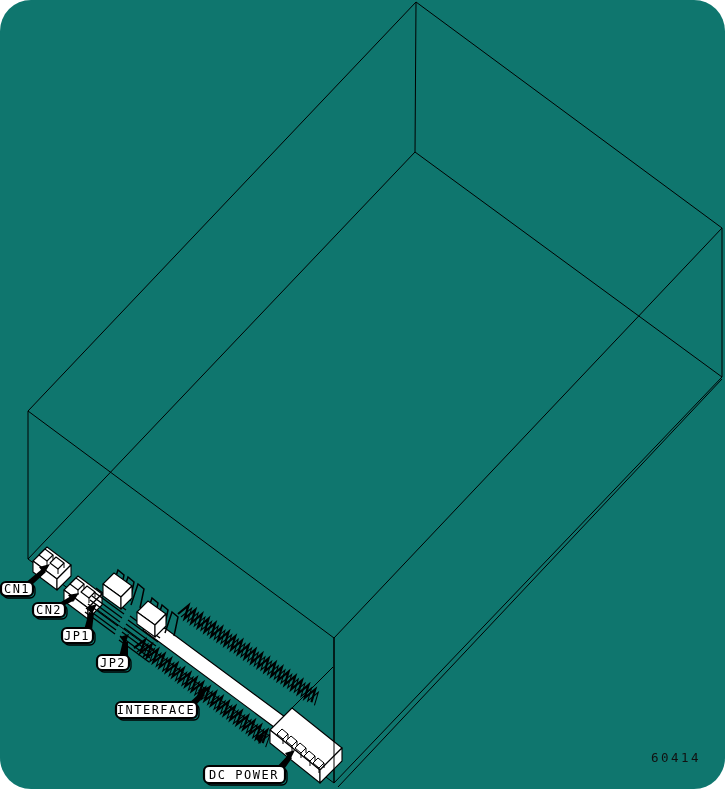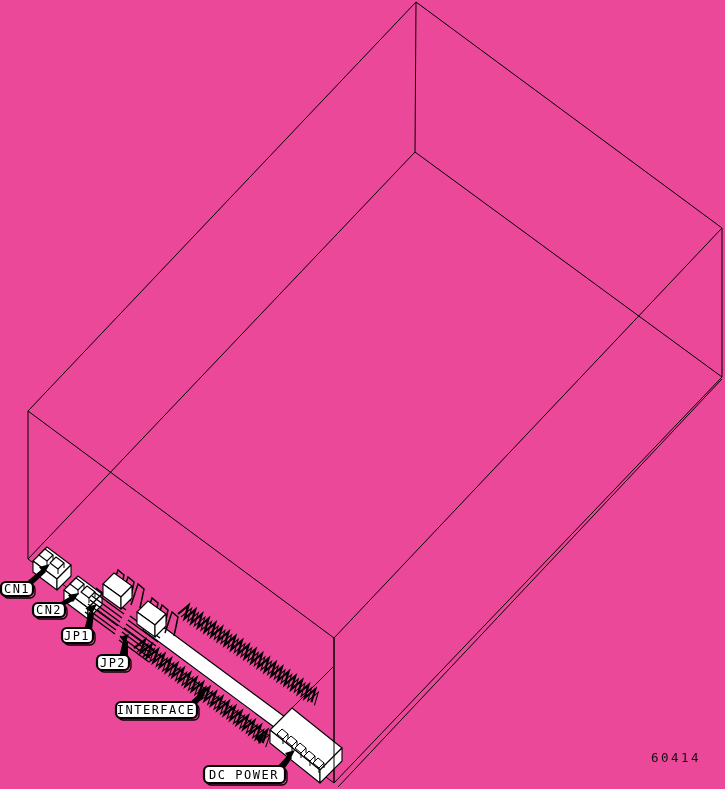--- a/index.html
+++ b/index.html
@@ -1,21 +1,22 @@
 <!DOCTYPE html>
 <html><head>
 <meta charset="utf-8">
 <style>
   html,body{margin:0;padding:0;background:#ffffff;}
   .canvas{
     position:relative;
     width:725px;height:789px;
-    background:#ec4899;
+    background:#0f766e;
     font-family:"DejaVu Sans Mono","Liberation Mono",monospace;
     overflow:hidden;
+    border-radius:31px;
   }
   svg{display:block;}
   .edge{stroke:#000;stroke-width:1;fill:none;}
   .thin{stroke:#000;stroke-width:1;fill:none;}
   .face{fill:#ffffff;stroke:#000;stroke-width:1.1;stroke-linejoin:round;}
   .zig{stroke:#000;stroke-width:2.2;fill:none;stroke-linejoin:miter;}
   .zig-echo{stroke:#000;stroke-width:1.1;fill:none;}
   .stripes{stroke:#000;stroke-width:1.4;fill:none;}
   .pins{stroke:#000;stroke-width:1.5;fill:none;stroke-linejoin:miter;}
   .leader{fill:#000;stroke:none;}

